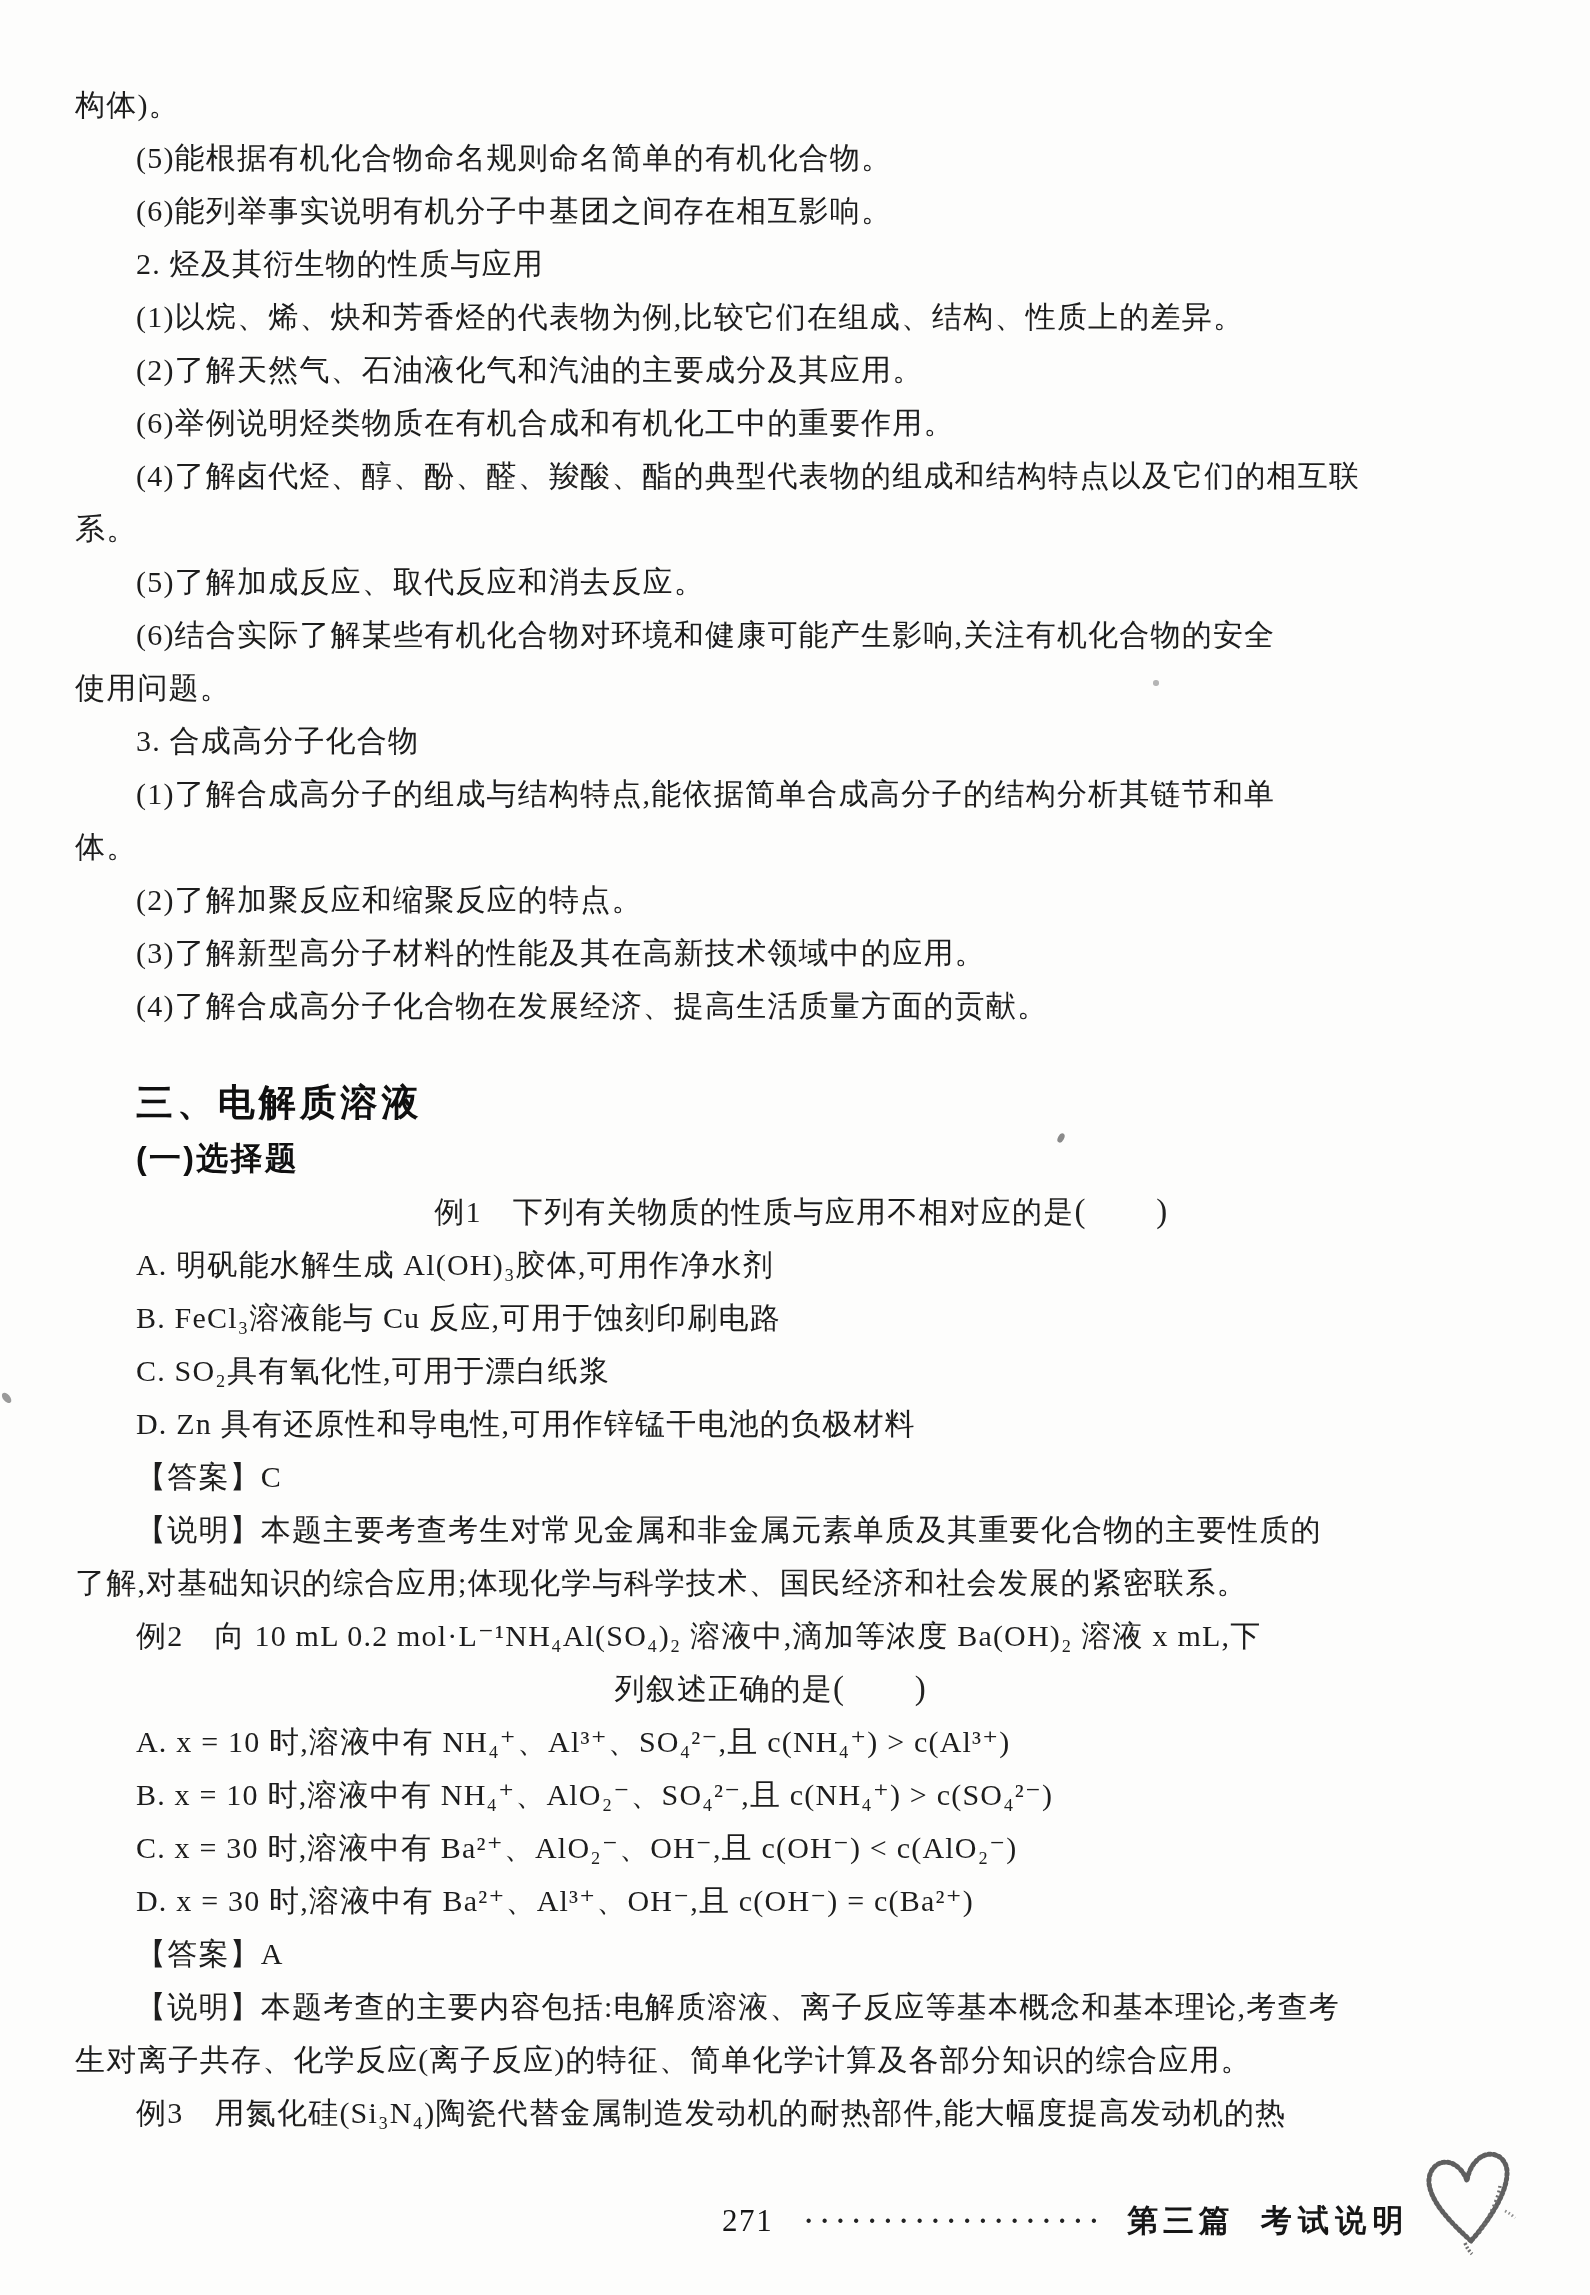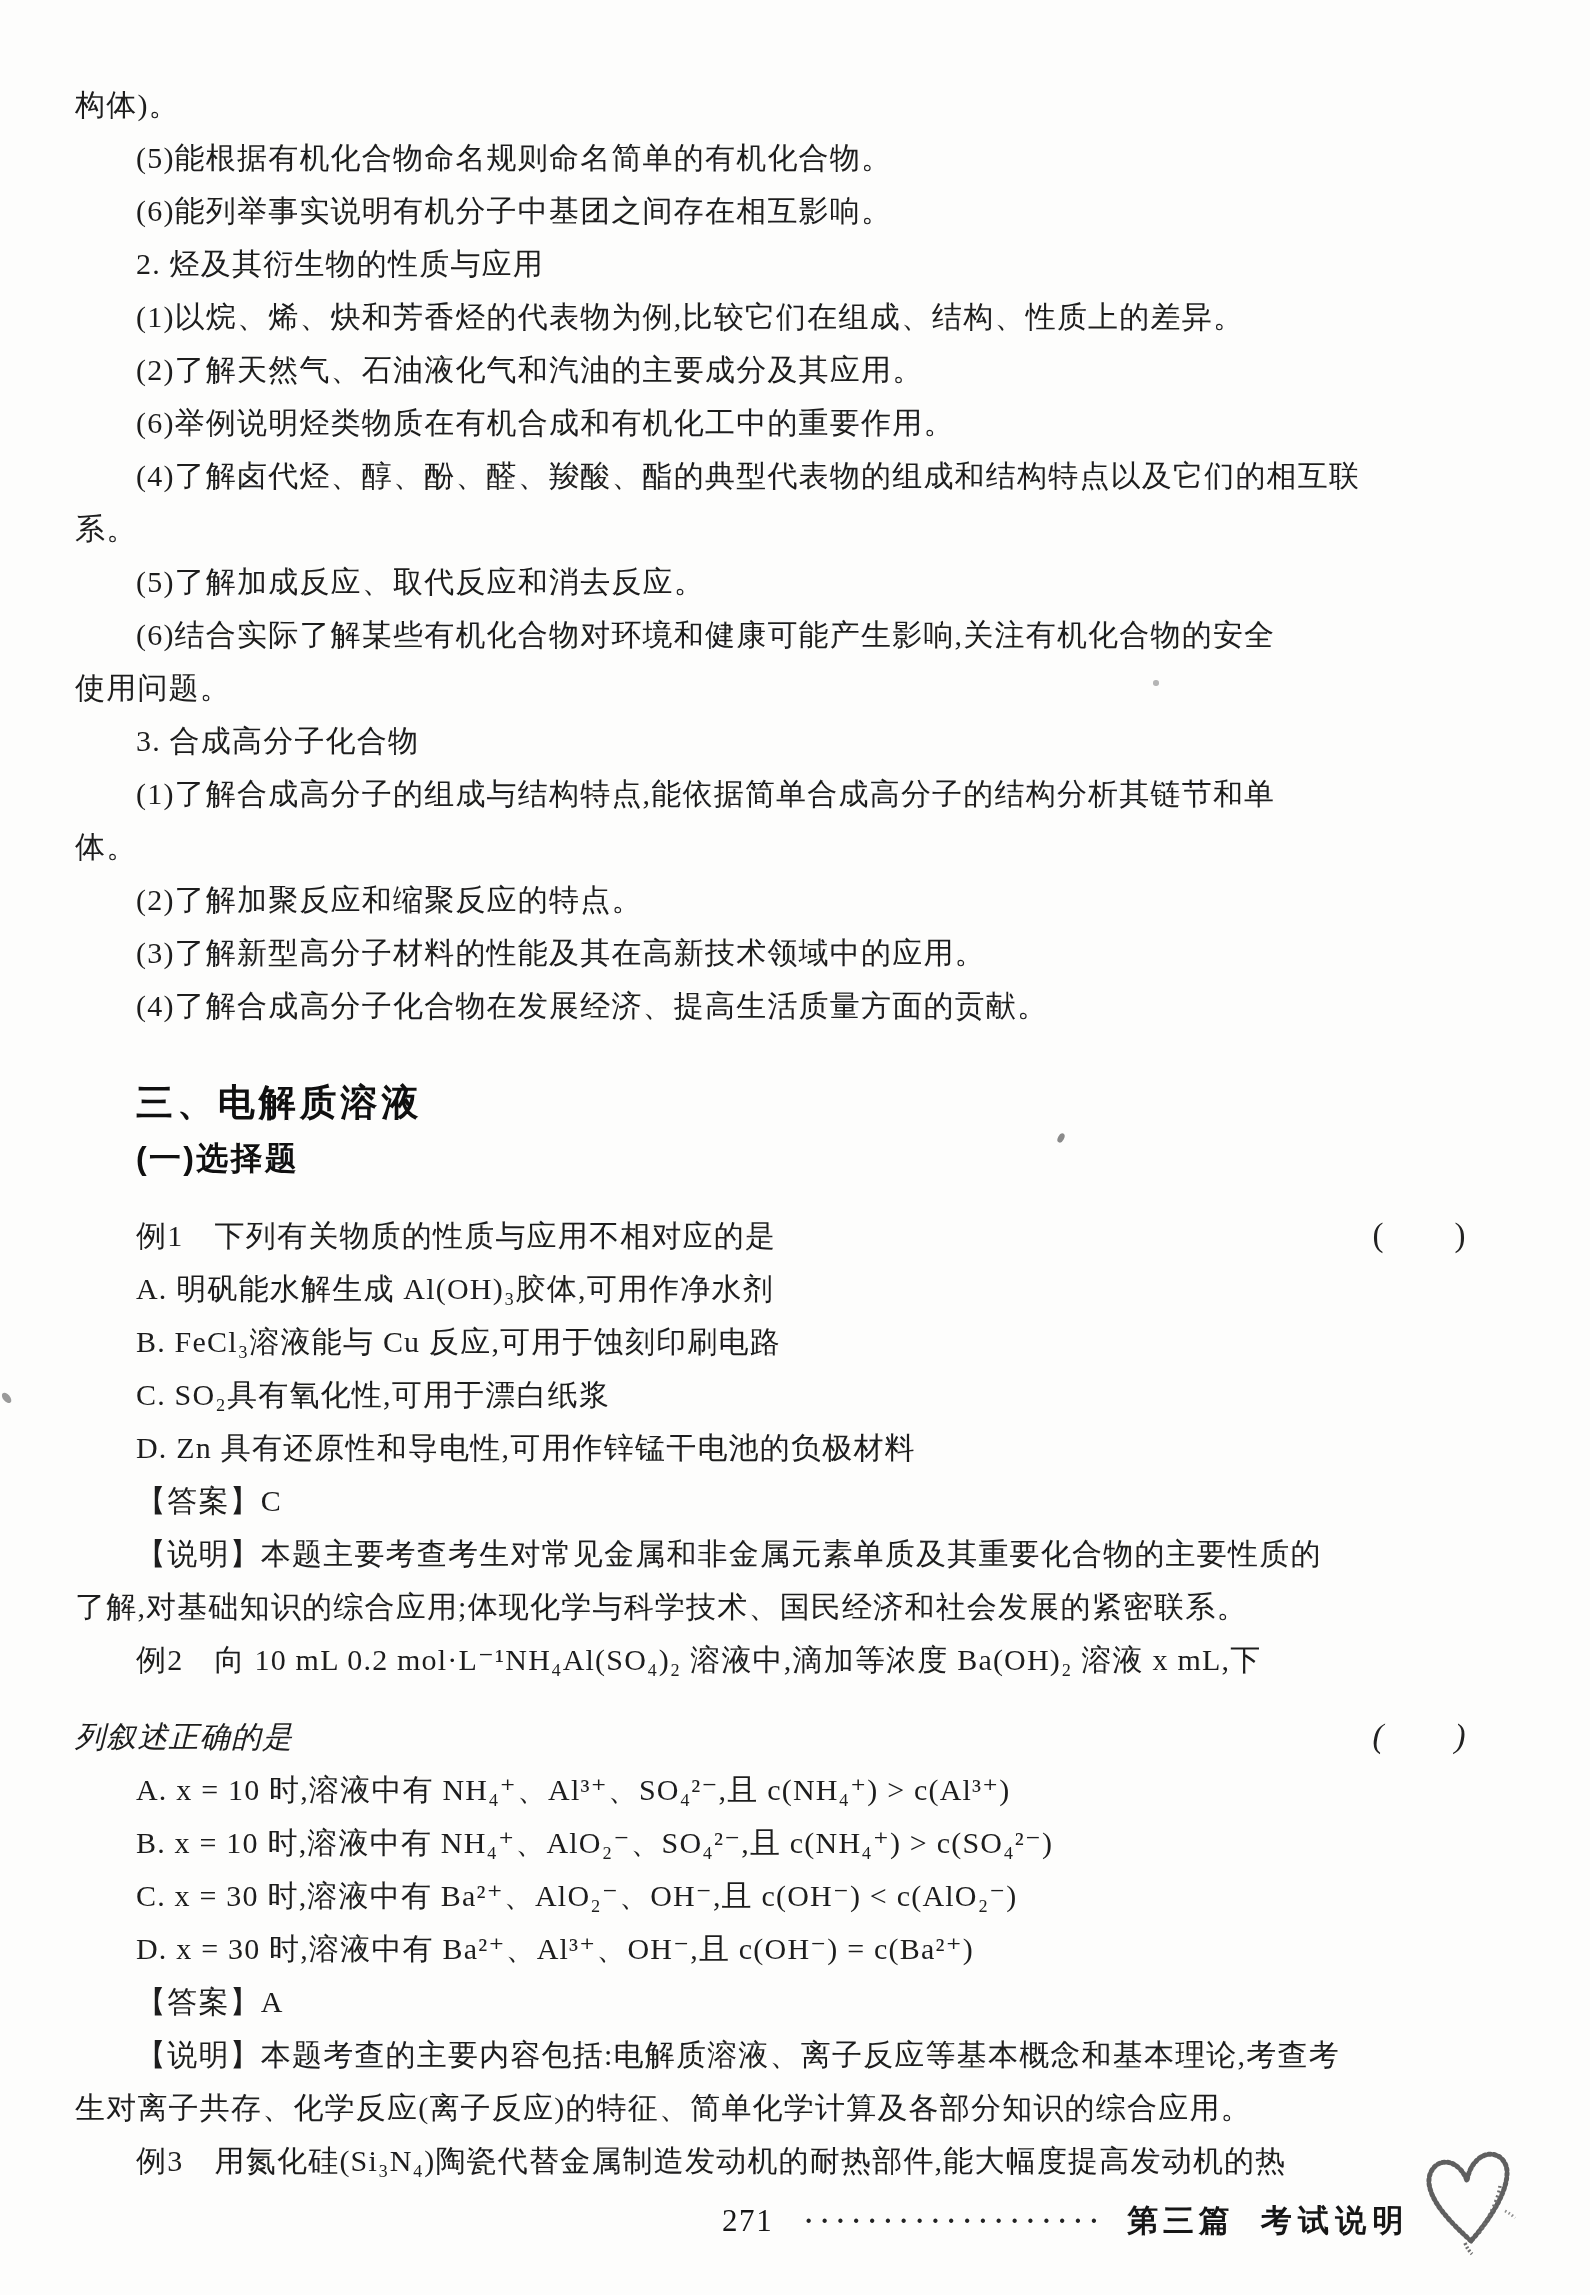--- a/index.html
+++ b/index.html
@@ -8,25 +8,25 @@
     background:#fdfdfc;
     position:relative;overflow:hidden;
     font-family:"Liberation Serif","DejaVu Serif",serif;
     color:#1d1d1d;
   }
   .page{position:absolute;inset:0;padding:78px 78px 16px 75px;box-sizing:border-box;}
   .line{margin:0;font-size:30px;line-height:53px;letter-spacing:1.2px;white-space:nowrap;}
   .para{text-indent:61px;}
   .cont{text-indent:0;}
   .stem-row{
-    display:flex;justify-content:space-between;align-items:baseline;
+    display:flex;justify-content:center;align-items:baseline;
     font-size:30px;line-height:53px;letter-spacing:1.2px;
-    padding-left:61px;padding-right:45px;white-space:nowrap;margin-top:24px;
+    padding-left:61px;padding-right:45px;white-space:nowrap;
   }
-  .stem-row.cont2{padding-left:0;font-style:italic;}
+  .stem-row.cont2{padding-left:0;}
   .bracket{font-size:33px;letter-spacing:1.6px;color:#222;}
   .sec-heading{
     margin:41px 0 0 61px;font-size:37px;line-height:59px;font-weight:bold;
     font-family:"Liberation Sans","DejaVu Sans",sans-serif;letter-spacing:3.9px;color:#101010;
   }
   .sub-heading{
     margin:0 0 0 61px;font-size:32px;line-height:53px;font-weight:bold;
     font-family:"Liberation Sans","DejaVu Sans",sans-serif;letter-spacing:2.3px;color:#101010;
   }
   .footer{position:absolute;top:2186px;left:16px;width:100%;height:94px;}

